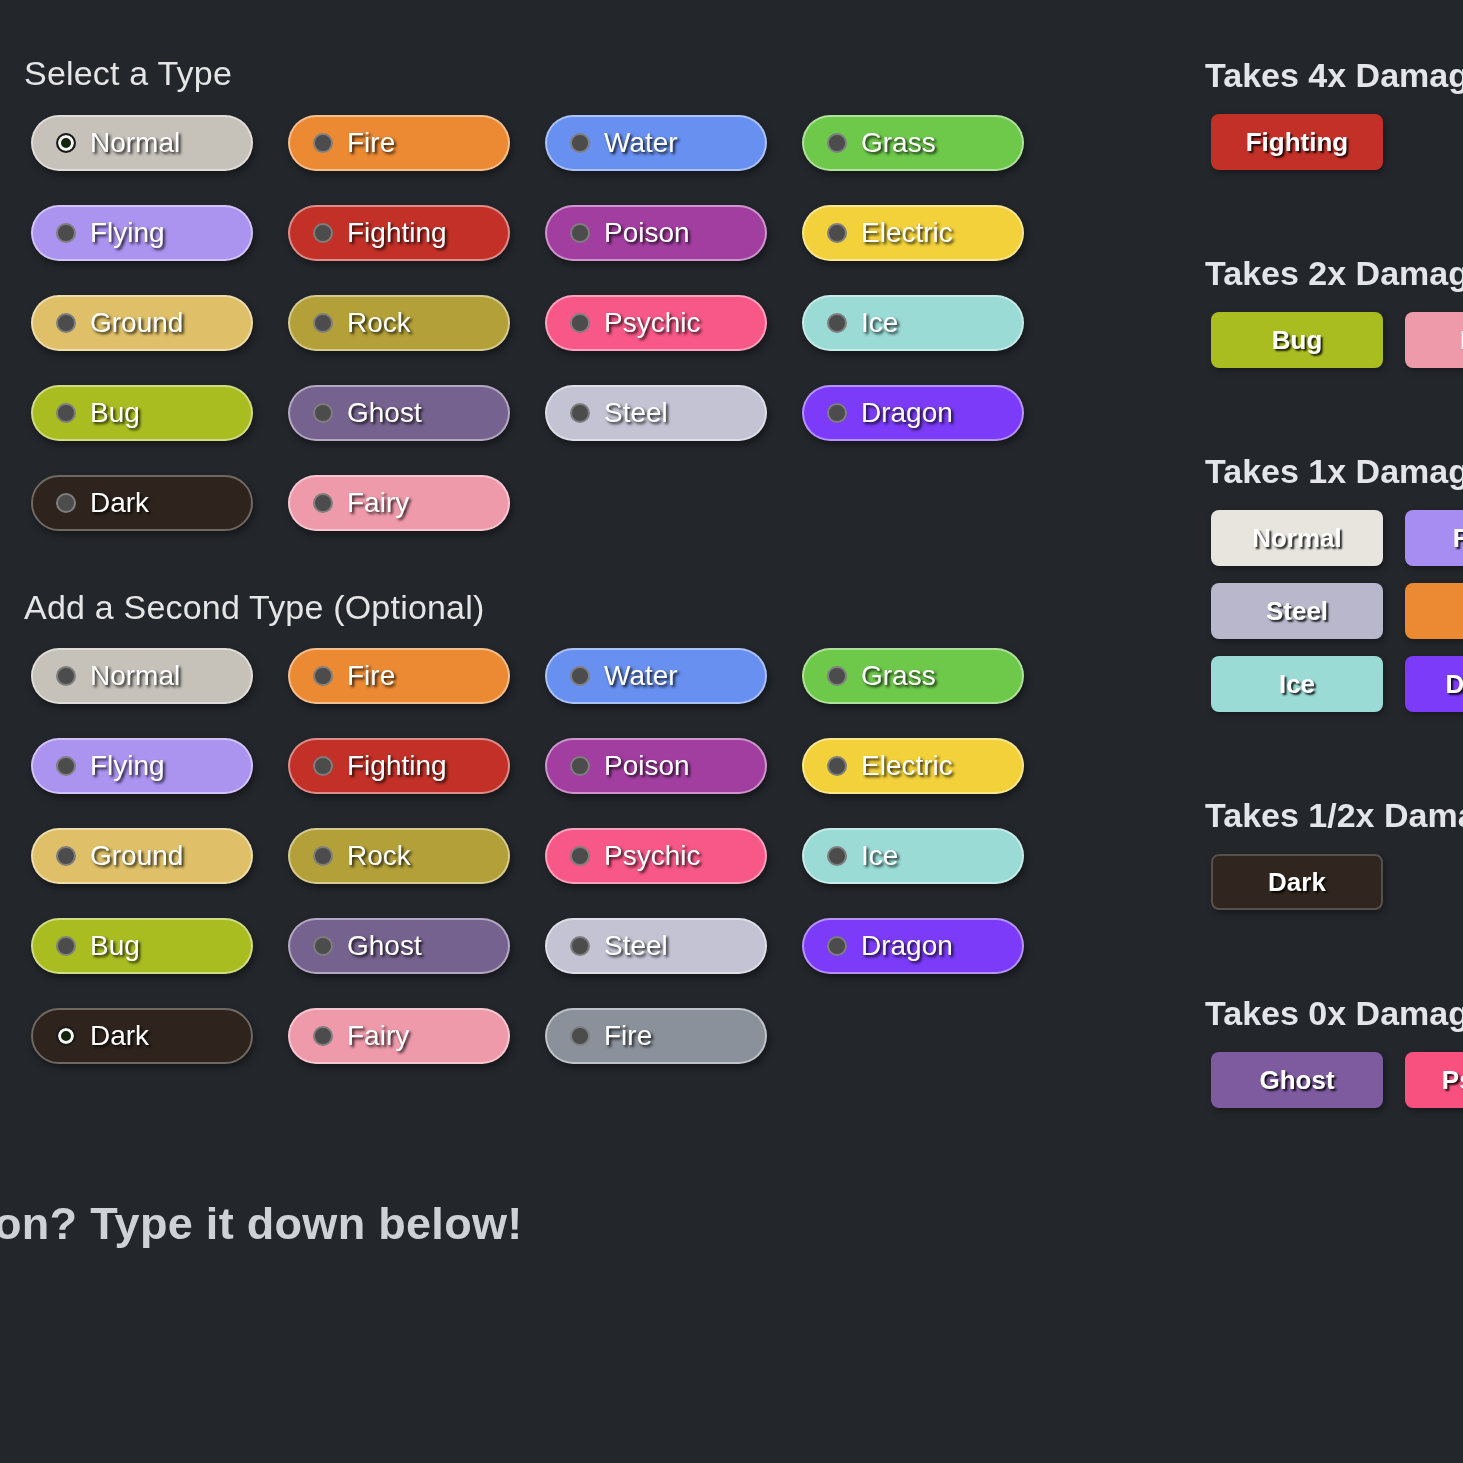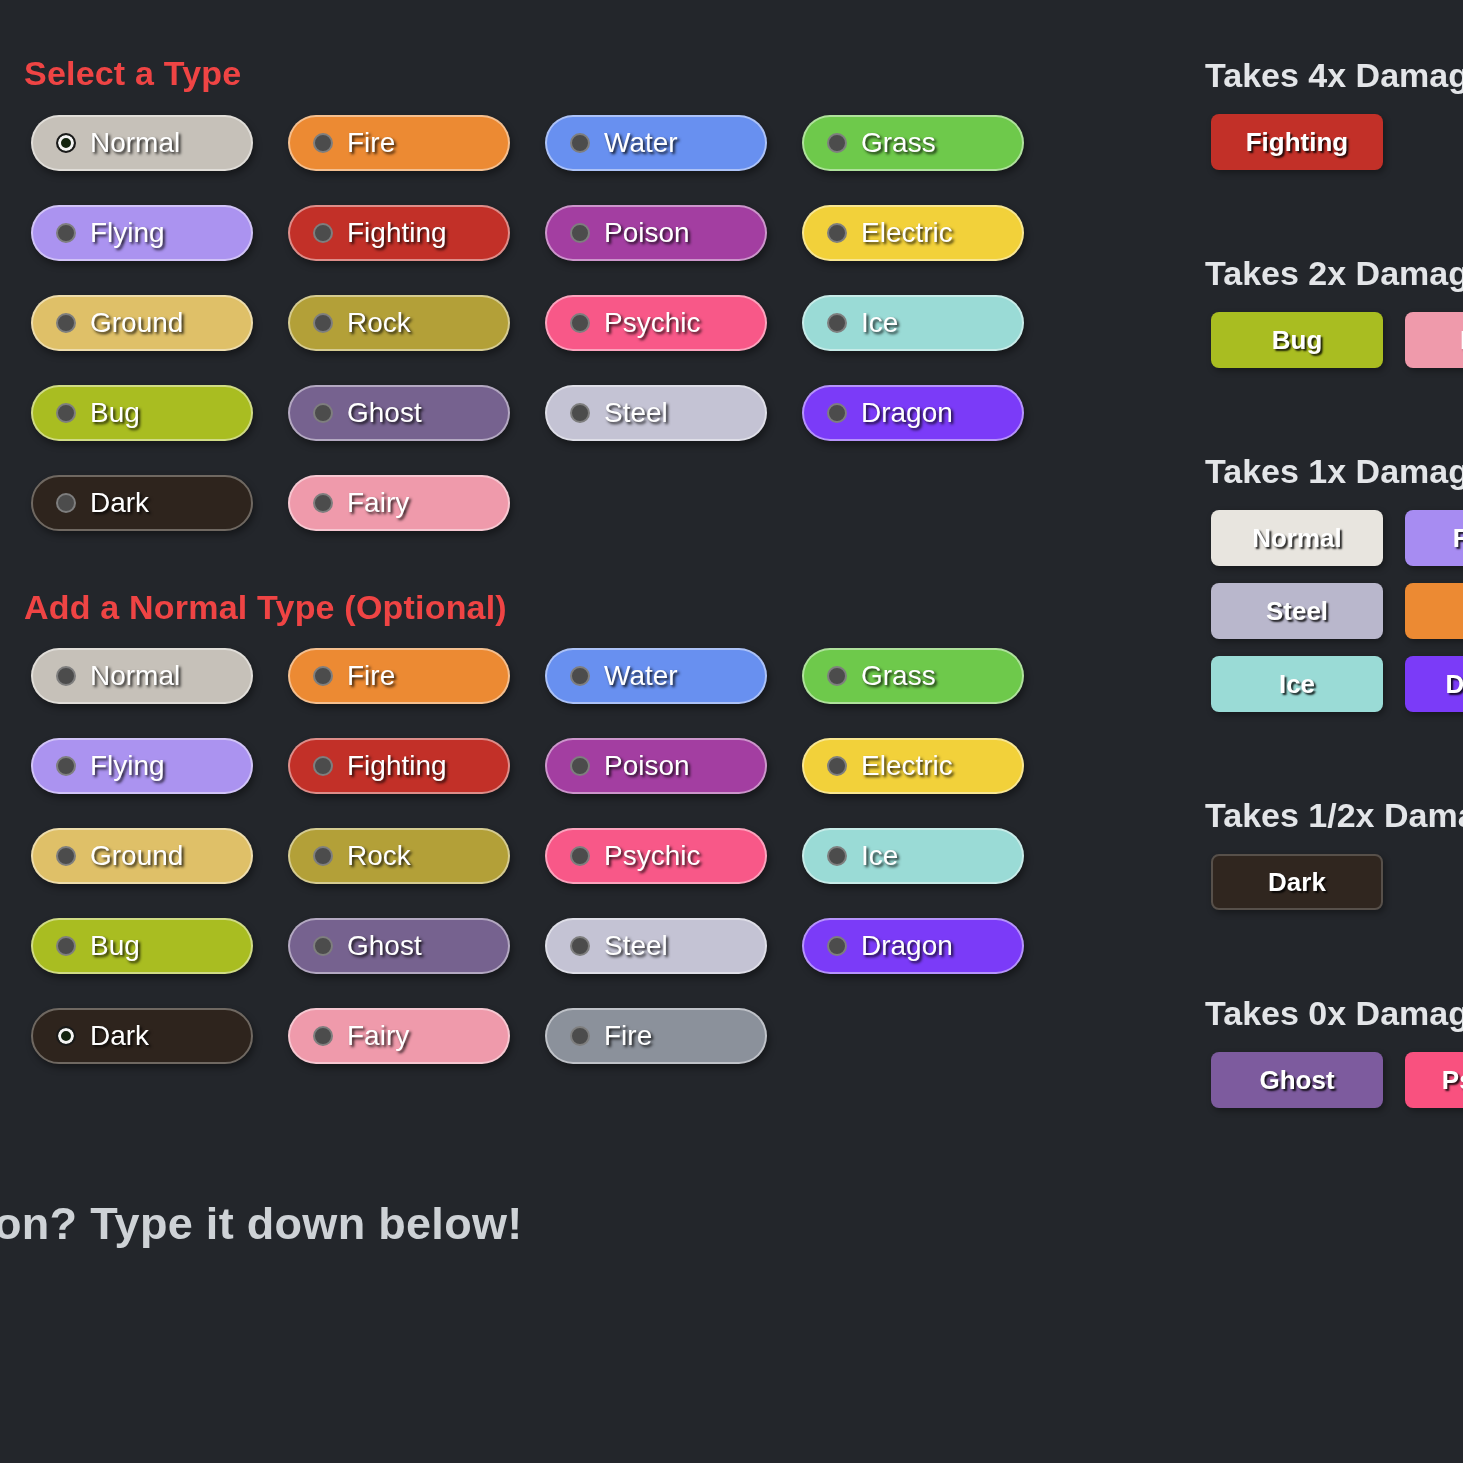--- a/index.html
+++ b/index.html
@@ -15,23 +15,23 @@
 
   
   .left-panel {
     position: absolute;
     left: 24px;
     top: 0;
     width: 1060px;
   }
   .section-title {
     margin: 0;
-    color: #ef4444;
+    color: #e5e5e5;
     font-size: 34px;
-    font-weight: 700;
+    font-weight: 400;
     line-height: 42px;
     letter-spacing: 0.2px;
   }
   #select-title { margin-top: 52px; }
   #second-title { margin-top: 55px; }
 
   .type-grid {
     display: grid;
     grid-template-columns: repeat(4, 222px);
     column-gap: 35px;
@@ -209,21 +209,21 @@
       <label class="pill dark-fill" style="background: rgb(46, 36, 29);">
         <span class="radio"></span>
         <span class="pill-label">Dark</span>
       </label>
       <label class="pill" style="background: rgb(239, 154, 171);">
         <span class="radio"></span>
         <span class="pill-label">Fairy</span>
       </label>
     </div>
 
-  <h2 class="section-title" id="second-title">Add a Normal Type (Optional)</h2>
+  <h2 class="section-title" id="second-title">Add a Second Type (Optional)</h2>
 
   <div class="type-grid" id="second-type-grid">
       <label class="pill" style="background: rgb(198, 193, 185);">
         <span class="radio"></span>
         <span class="pill-label">Normal</span>
       </label>
       <label class="pill" style="background: rgb(236, 138, 51);">
         <span class="radio"></span>
         <span class="pill-label">Fire</span>
       </label>

